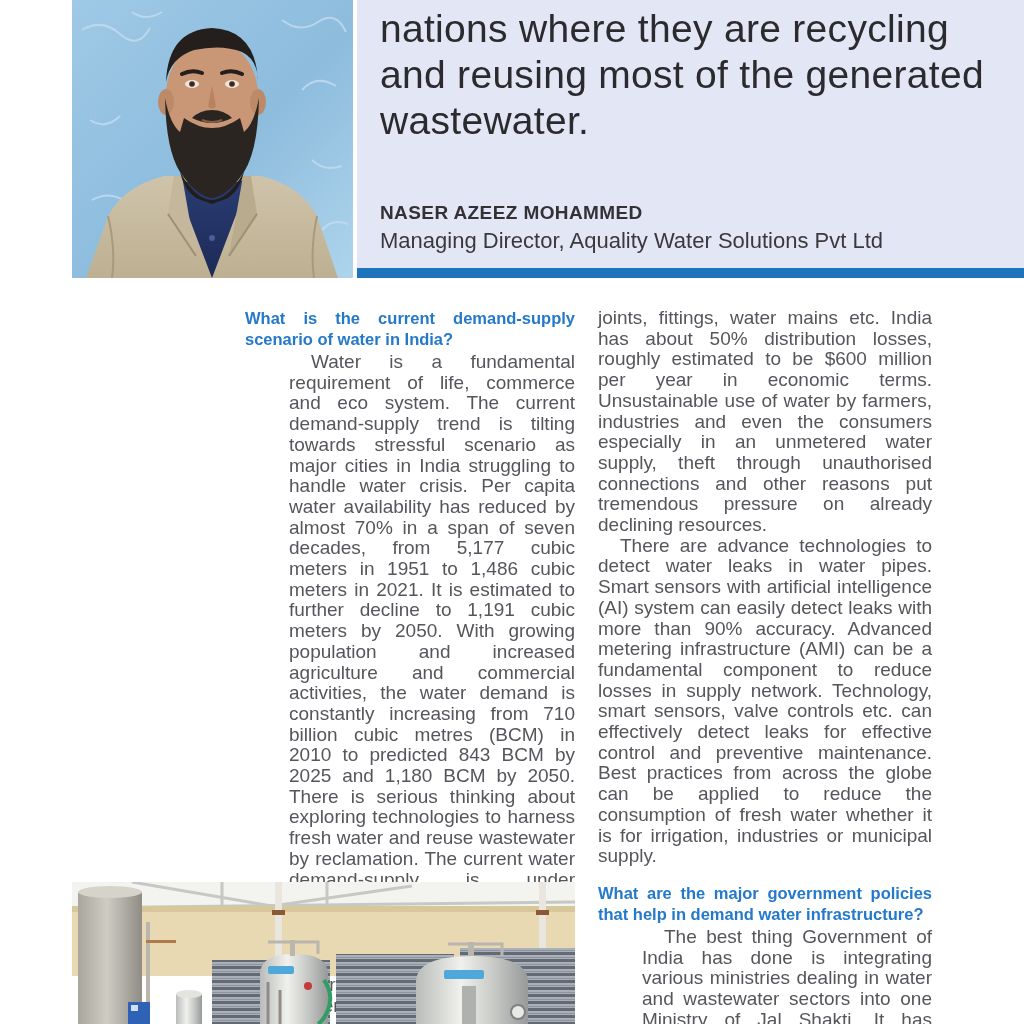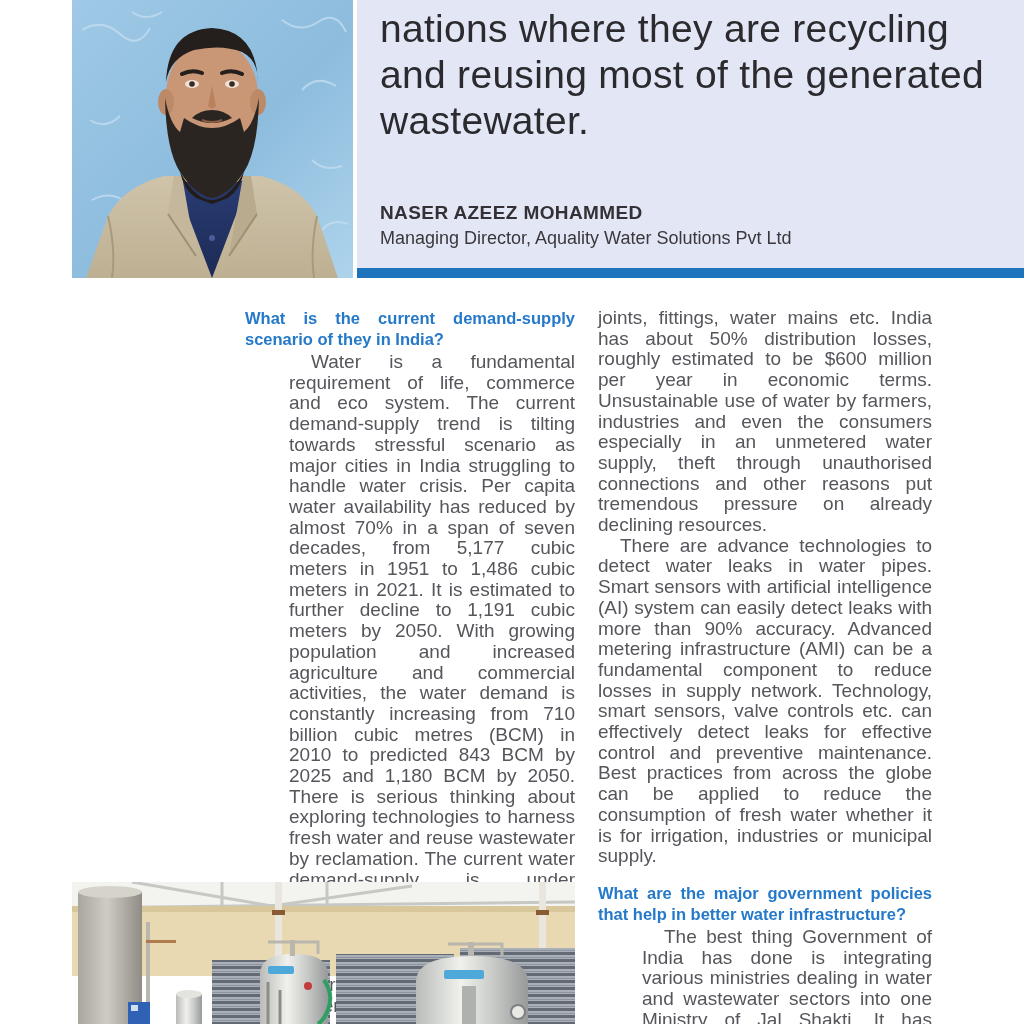--- a/index.html
+++ b/index.html
@@ -15,21 +15,21 @@
     position:absolute;left:23px;top:6px;width:620px;
     font-size:39px;line-height:46px;font-weight:300;letter-spacing:.3px;
     color:#2b2a2e;
   }
   .person-name{
     position:absolute;left:23px;top:202px;
     font-size:19px;font-weight:bold;letter-spacing:.4px;color:#343136;
   }
   .person-role{
     position:absolute;left:23px;top:228px;
-    font-size:18px;font-weight:300;color:#3a383c;
+    font-size:22px;font-weight:300;color:#3a383c;
   }
   .accent-bar{position:absolute;left:357px;top:268px;width:667px;height:10px;background:#1e73bd;}
   
   .col{position:absolute;top:308px;}
   .col-left{left:245px;width:330px;}
   .col-right{left:598px;width:334px;}
   .question{
     margin:0;color:#2579ca;font-size:16.5px;line-height:21px;
     font-weight:bold;text-align:justify;
   }
@@ -118,29 +118,29 @@
   </div>
 
   <div class="panel">
     <div class="headline">nations where they are recycling and reusing most of the generated wastewater.</div>
     <div class="person-name">NASER AZEEZ MOHAMMED</div>
     <div class="person-role">Managing Director, Aquality Water Solutions Pvt Ltd</div>
   </div>
   <div class="accent-bar"></div>
 
   <div class="col col-left">
-    <h3 class="question">What is the current demand-supply scenario of they in India?</h3>
+    <h3 class="question">What is the current demand-supply scenario of water in India?</h3>
     <p class="bodytext tight">Water is a fundamental requirement of life, commerce and eco system. The current demand-supply trend is tilting towards stressful scenario as major cities in India struggling to handle water crisis. Per capita water availability has reduced by almost 70% in a span of seven decades, from 5,177 cubic meters in 1951 to 1,486 cubic meters in 2021. It is estimated to further decline to 1,191 cubic meters by 2050. With growing population and increased agriculture and commercial activities, the water demand is constantly increasing from 710 billion cubic metres (BCM) in 2010 to predicted 843 BCM by 2025 and 1,180 BCM by 2050. There is serious thinking about exploring technologies to harness fresh water and reuse wastewater by reclamation. The current water demand-supply is under challenge with over 600 million people suffering with acute water shortage in the country.</p>
     <p class="bodytext tight">A considerable amount of water is wasted in distribution system wastage of leakage pipes,</p>
   </div>
 
   <div class="col col-right">
     <p class="bodytext noindent">joints, fittings, water mains etc. India has about 50% distribution losses, roughly estimated to be $600 million per year in economic terms. Unsustainable use of water by farmers, industries and even the consumers especially in an unmetered water supply, theft through unauthorised connections and other reasons put tremendous pressure on already declining resources.</p>
     <p class="bodytext">There are advance technologies to detect water leaks in water pipes. Smart sensors with artificial intelligence (AI) system can easily detect leaks with more than 90% accuracy. Advanced metering infrastructure (AMI) can be a fundamental component to reduce losses in supply network. Technology, smart sensors, valve controls etc. can effectively detect leaks for effective control and preventive maintenance. Best practices from across the globe can be applied to reduce the consumption of fresh water whether it is for irrigation, industries or municipal supply.</p>
-    <h3 class="question gap">What are the major government policies that help in better water infrastructure?</h3>
+    <h3 class="question gap">What are the major government policies that help in demand water infrastructure?</h3>
     <p class="bodytext tight">The best thing Government of India has done is integrating various ministries dealing in water and wastewater sectors into one Ministry of Jal Shakti. It has helped in making informed decisions by single authority. Apart from the flagship drinking water supply scheme – Jal Jeevan Mission, government has also initiated a number of water resource and wastewater management programs like smart irrigation, interlinking of</p>
   </div>
 
   <div class="plant">
     <svg viewBox="0 0 503 142" preserveAspectRatio="none">
       <defs>
         <linearGradient id="steel" x1="0" y1="0" x2="1" y2="0">
           <stop offset="0" stop-color="#a9a69e"></stop>
           <stop offset="0.45" stop-color="#cfccc4"></stop>
           <stop offset="1" stop-color="#8f8c85"></stop>

